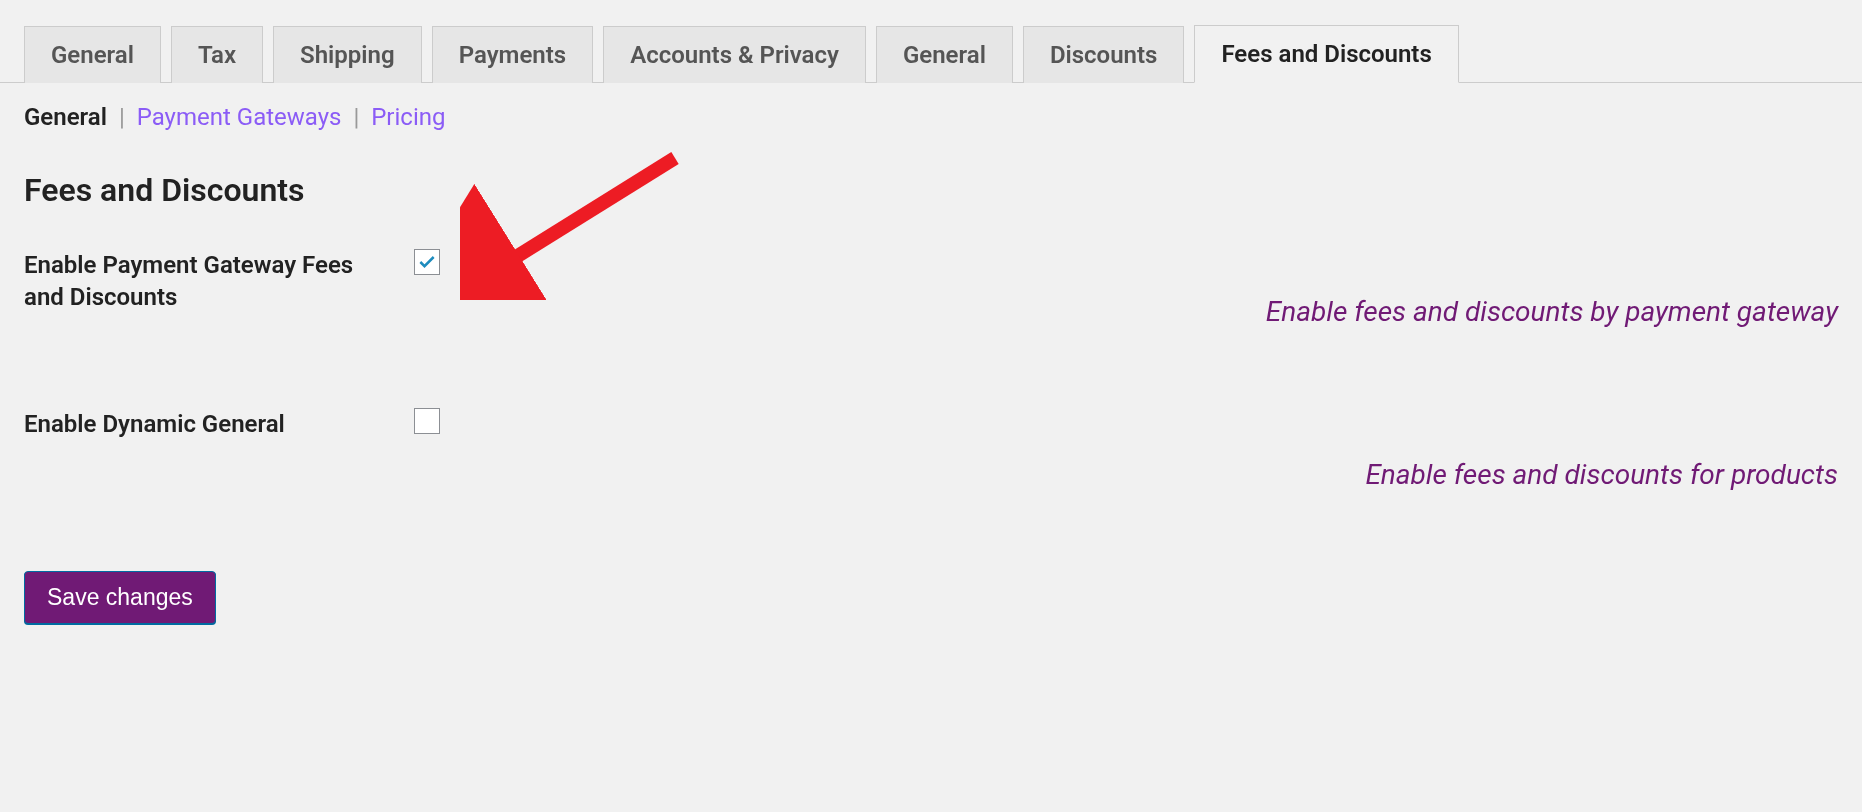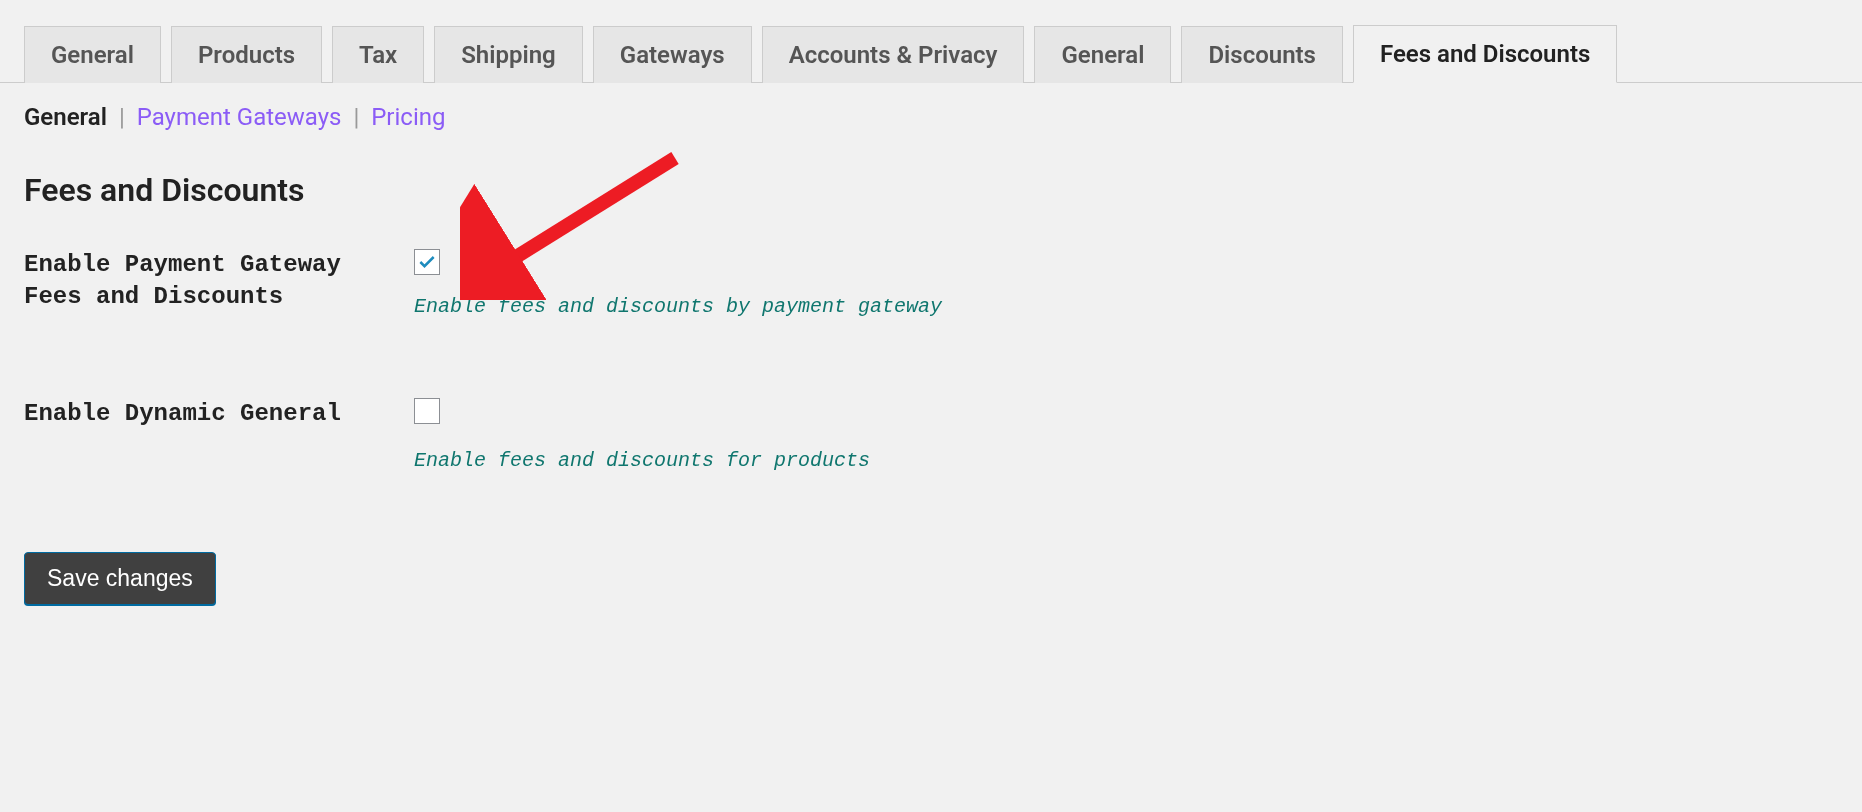--- a/index.html
+++ b/index.html
@@ -57,21 +57,20 @@
       padding: 30px 24px 40px 24px;
       color: #222;
     }
     .form-table {
       padding: 0 24px;
     }
     .form-row {
       display: flex;
       align-items: flex-start;
       margin-bottom: 80px;
-      font-family: Liberation Mono, monospace;
     }
     .form-row .label-col {
       width: 390px;
       font-size: 24px;
       font-weight: 600;
       color: #222;
       line-height: 1.35;
       padding-right: 20px;
     }
     .form-row .input-col {
@@ -91,28 +90,29 @@
     }
     .checkbox.checked svg {
       display: block;
     }
     .checkbox svg {
       display: none;
       width: 20px;
       height: 20px;
     }
     .description {
-      font-size: 20px;
+      font-size: 28px;
       font-style: italic;
-      color: #0f766e;
+      color: #701a75;
+      text-align: right;
     }
     .save-button {
       display: inline-block;
       margin: 0 0 40px 24px;
-      background: #404040;
+      background: #701a75;
       border: 1px solid #006ba1;
       color: #fff;
       font-size: 23px;
       padding: 12px 22px;
       border-radius: 4px;
       cursor: pointer;
       box-shadow: 0 1px 0 #006ba1;
     }
     .arrow-annotation {
       position: absolute;
@@ -122,24 +122,23 @@
     }
   </style>
 </head>
 <body>
 
 
 
 
 <div class="tabs-wrapper">
   <div class="tab">General</div>
-  <div class="tab">Products</div>
   <div class="tab">Tax</div>
   <div class="tab">Shipping</div>
-  <div class="tab">Gateways</div>
+  <div class="tab">Payments</div>
   <div class="tab">Accounts &amp; Privacy</div>
   <div class="tab">General</div>
   <div class="tab">Discounts</div>
   <div class="tab active">Fees and Discounts</div>
 </div>
 
 
 <div class="subnav">
   <span class="sub-item active">General</span>
   <span class="sep">|</span>

